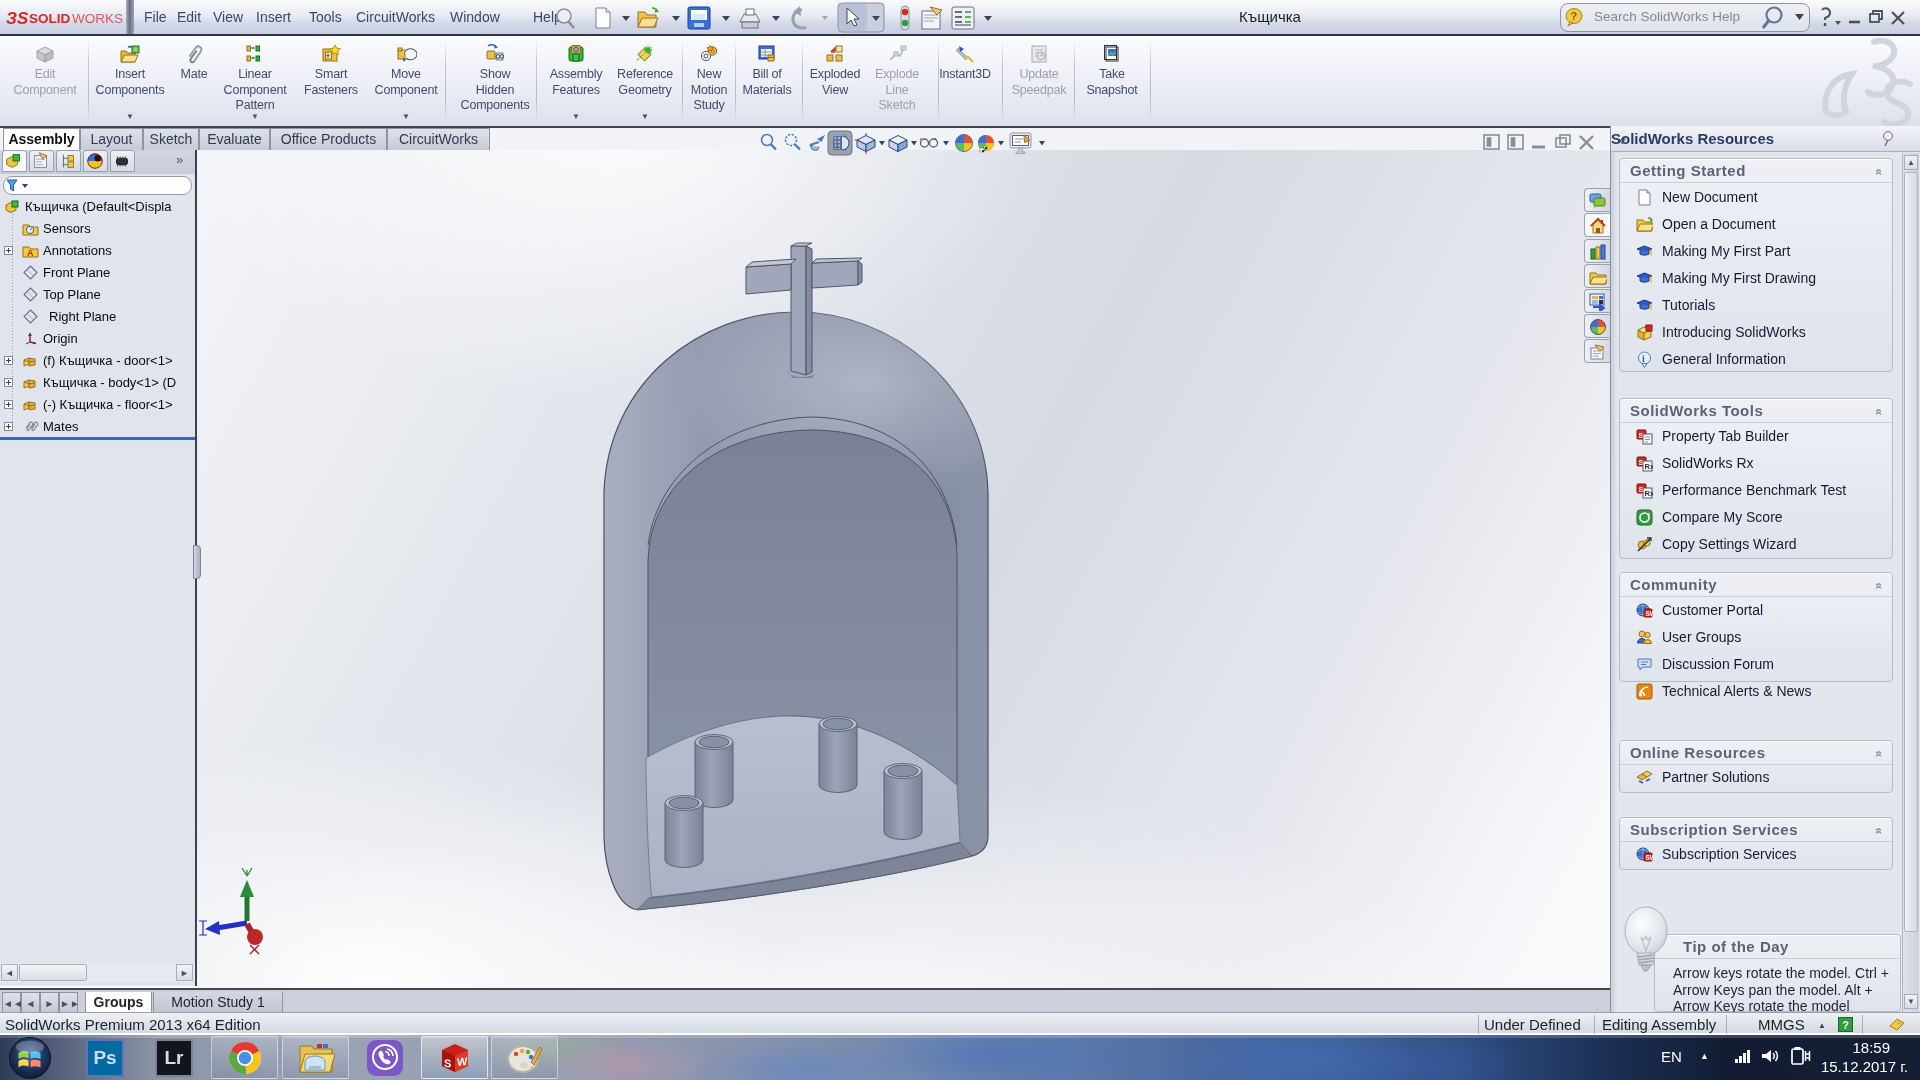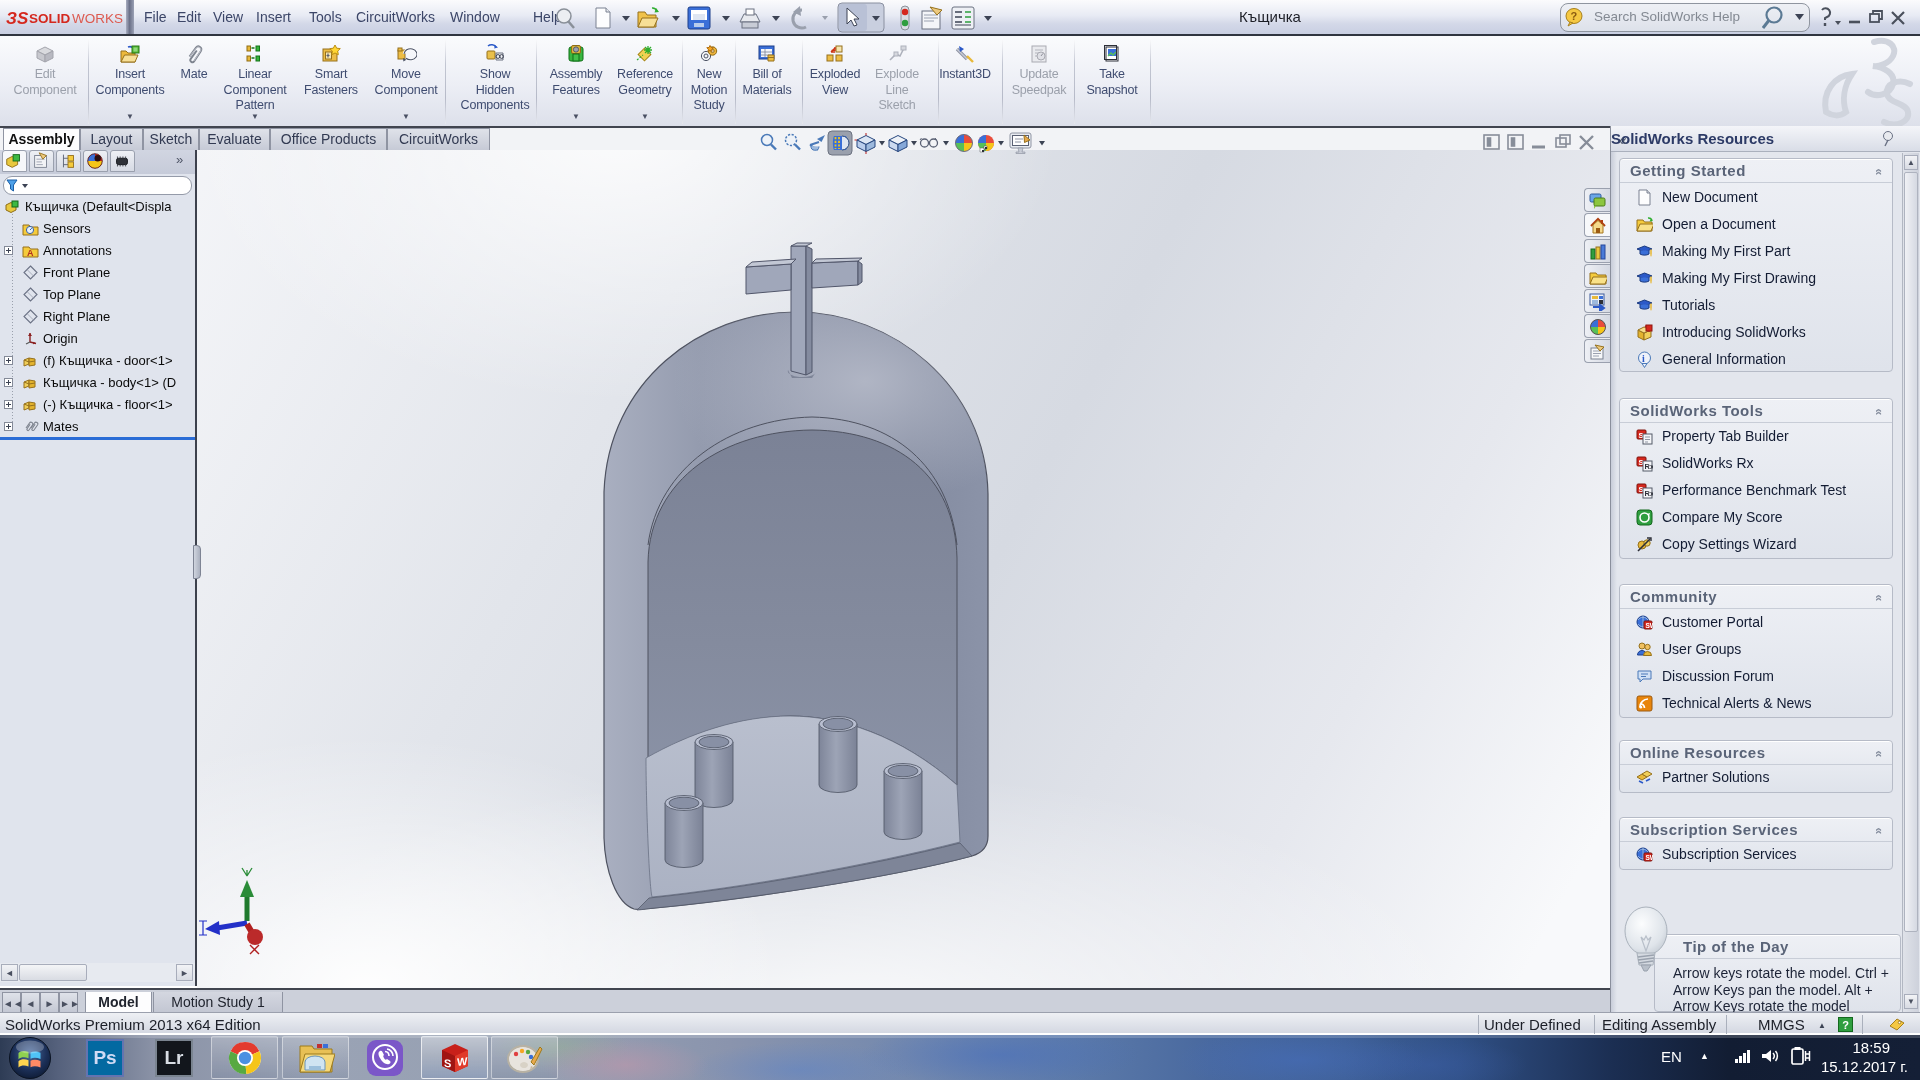--- a/index.html
+++ b/index.html
@@ -289,21 +289,21 @@
         <path d="M8.5 2 L15 8.5 L8.5 15 L2 8.5 Z" fill="none" stroke="#6a7184" stroke-width="1.1"></path>
         <path d="M5 5.5 L12 12.5" stroke="#9aa1b0" stroke-width=".8"></path>
       </svg><span style="margin-left:21px">Front Plane</span></div>
 <div class="trow" style="top:136px;left:22px"><svg class="tico" style="left:0" viewBox="0 0 17 17">
         <path d="M8.5 2 L15 8.5 L8.5 15 L2 8.5 Z" fill="none" stroke="#6a7184" stroke-width="1.1"></path>
         <path d="M5 5.5 L12 12.5" stroke="#9aa1b0" stroke-width=".8"></path>
       </svg><span style="margin-left:21px">Top Plane</span></div>
 <div class="trow" style="top:158px;left:22px"><svg class="tico" style="left:0" viewBox="0 0 17 17">
         <path d="M8.5 2 L15 8.5 L8.5 15 L2 8.5 Z" fill="none" stroke="#6a7184" stroke-width="1.1"></path>
         <path d="M5 5.5 L12 12.5" stroke="#9aa1b0" stroke-width=".8"></path>
-      </svg><span style="margin-left:21px">Right Plane</span></div>
+      </svg><span style="margin-left:27px">Right Plane</span></div>
 <div class="trow" style="top:180px;left:22px"><svg class="tico" style="left:0" viewBox="0 0 17 17">
         <path d="M8 3 l0 9 m0 0 l6 1.5" stroke="#8a2020" stroke-width="1.4" fill="none"></path>
         <path d="M8 3 l-2 3 4 0z M14 13.5 l-3 .8 .4 -2.6z" fill="#8a2020"></path>
         <path d="M8 12 l-4 2" stroke="#555" stroke-width="1.2"></path>
       </svg><span style="margin-left:21px">Origin</span></div>
 <div class="trow" style="top:202px;left:22px"><svg class="tico" style="left:0" viewBox="0 0 17 17">
         <path d="M2 8 l5 -2 0 6 -5 2z" fill="#f0cf5a" stroke="#96711c"></path>
         <path d="M7 6 l6 1 0 6 -6 1z" fill="#e3b32e" stroke="#96711c"></path>
         <path d="M2 8 l5 2 6 -1" fill="none" stroke="#96711c"></path>
       </svg><span style="margin-left:21px">(f) Къщичка - door&lt;1&gt;</span></div>
@@ -611,21 +611,21 @@
           <path d="M4 8.5 a4.5 4.5 0 0 1 9 0 m-9 0 a4.5 4.5 0 0 0 9 0" fill="none" stroke="#fff" stroke-width="1.6"></path>
           <path d="M11 5 l3 -1 -1 3z" fill="#fff"></path>
         </svg><span>Compare My Score</span></div>
 <div class="tpitem" style="top:132px"><svg class="tico2" viewBox="0 0 17 17">
           <circle cx="6" cy="9" r="4" fill="#e8b93a" stroke="#96711c"></circle>
           <circle cx="11" cy="7" r="3.2" fill="#f0cf5a" stroke="#96711c"></circle>
           <path d="M2 15 l12 -12" stroke="#2c2f38" stroke-width="1.6"></path>
           <path d="M11 2 l4 0 0 3" fill="none" stroke="#2c2f38" stroke-width="1.4"></path>
         </svg><span>Copy Settings Wizard</span></div>
 </div>
-<div class="tpbox" style="top:458px;height:134px">
+<div class="tpbox" style="top:446px;height:110px">
 <div class="tpbh">Community<span class="tpchev">«</span></div>
 <div class="tpitem" style="top:24px"><svg class="tico2" viewBox="0 0 17 17">
           <circle cx="7" cy="8" r="6" fill="#3a6fd8" stroke="#1d3f8a"></circle>
           <path d="M2 6 a6 6 0 0 1 10 0 M2 10 a6 6 0 0 0 10 0 M7 2 l0 12" stroke="#9db9dd" fill="none" stroke-width=".9"></path>
           <rect x="8" y="7" width="8" height="8" rx="1" fill="#d5281e" stroke="#7e120c"></rect>
           <text x="9.5" y="13.5" font-size="6.5" font-weight="bold" fill="#fff" font-family="Liberation Sans">SW</text>
         </svg><span>Customer Portal</span></div>
 <div class="tpitem" style="top:51px"><svg class="tico2" viewBox="0 0 17 17">
           <circle cx="6" cy="5" r="3" fill="#f0c060" stroke="#96711c"></circle>
           <path d="M1.5 14 a4.5 4.5 0 0 1 9 0z" fill="#3a6fd8" stroke="#1d3f8a"></path>
@@ -677,21 +677,21 @@
 <path d="M18 60 L28 60 L24 66 L21 66 Z" fill="#b8bfc9" stroke="#98a0ac"></path>
 <path d="M23 46 l-5 -14 3 3 2 -4 2 4 3 -3z" fill="none" stroke="#b8bfc9" stroke-width="1.2"></path>
 </svg>
 </div>
 
 <div class="abs" id="modelrow">
 <div class="mtab" style="left:2px;width:19px;background:linear-gradient(#dfe2e9,#c2c6d2);border:1px solid #8f94a2;color:#4a5060;font-size:10px">◄◄</div>
 <div class="mtab" style="left:21px;width:19px;background:linear-gradient(#dfe2e9,#c2c6d2);border:1px solid #8f94a2;color:#4a5060;font-size:10px">◄</div>
 <div class="mtab" style="left:40px;width:19px;background:linear-gradient(#dfe2e9,#c2c6d2);border:1px solid #8f94a2;color:#4a5060;font-size:10px">►</div>
 <div class="mtab" style="left:59px;width:19px;background:linear-gradient(#dfe2e9,#c2c6d2);border:1px solid #8f94a2;color:#4a5060;font-size:10px">►►</div>
-<div class="mtab" style="left:85px;width:67px;background:#fdfdfe;border:1px solid #8f94a2;border-top:none;font-weight:bold">Model</div>
+<div class="mtab" style="left:85px;width:67px;background:#fdfdfe;border:1px solid #8f94a2;border-top:none;font-weight:bold">Groups</div>
 <div class="mtab" style="left:153px;width:130px;background:linear-gradient(#d4d7e0,#c2c6d2);border:1px solid #8f94a2;border-top:none">Motion Study 1</div>
 </div>
 <div class="abs" id="statusbar">
 <div style="position:absolute;left:5px;top:3px">SolidWorks Premium 2013 x64 Edition</div>
 <div style="position:absolute;left:1484px;top:3px">Under Defined</div>
 <div style="position:absolute;left:1602px;top:3px">Editing Assembly</div>
 <div style="position:absolute;left:1758px;top:3px">MMGS</div>
 <div style="position:absolute;left:1818px;top:8px;font-size:8px;color:#3c4354">▲</div>
 <div style="position:absolute;left:1838px;top:4px;width:15px;height:15px;background:#2f9e3f;border:1px solid #14691e;color:#fff;font-size:11px;font-weight:bold;text-align:center;line-height:14px">?</div>
 <div style="position:absolute;left:1478px;top:2px;width:1px;height:19px;background:#aab0bc"></div>

